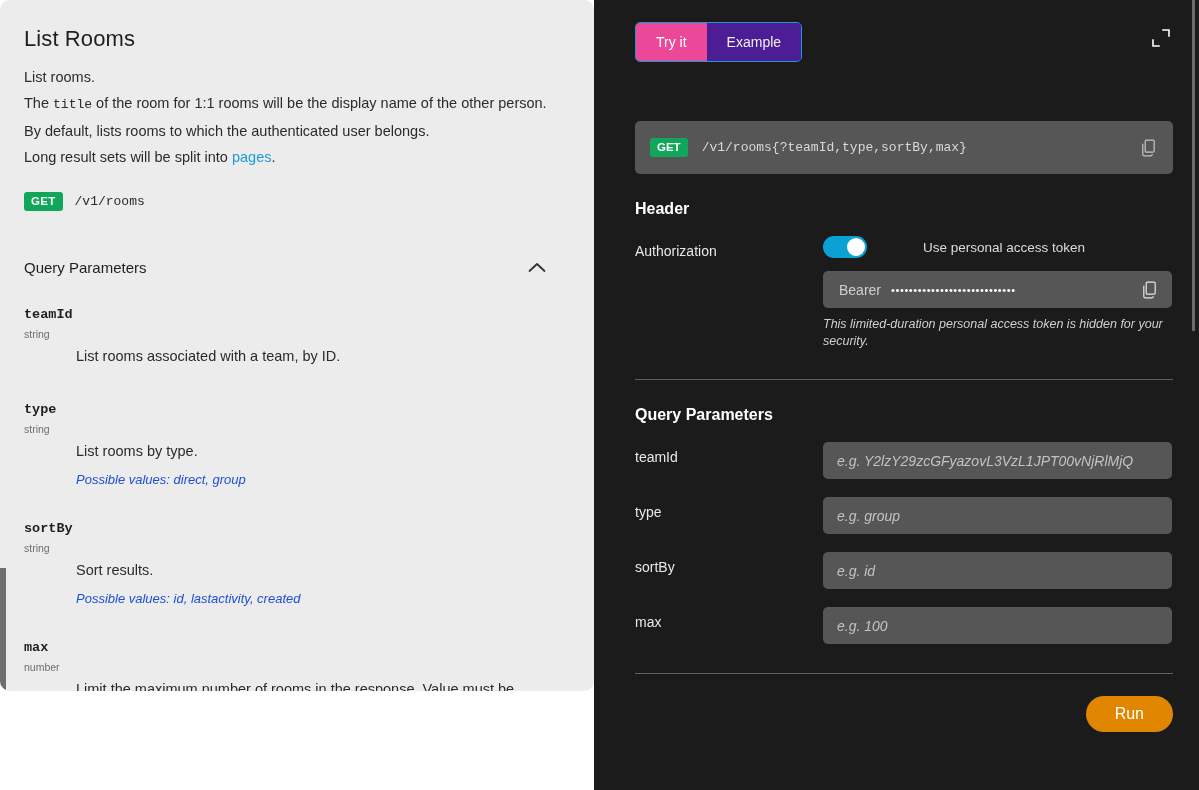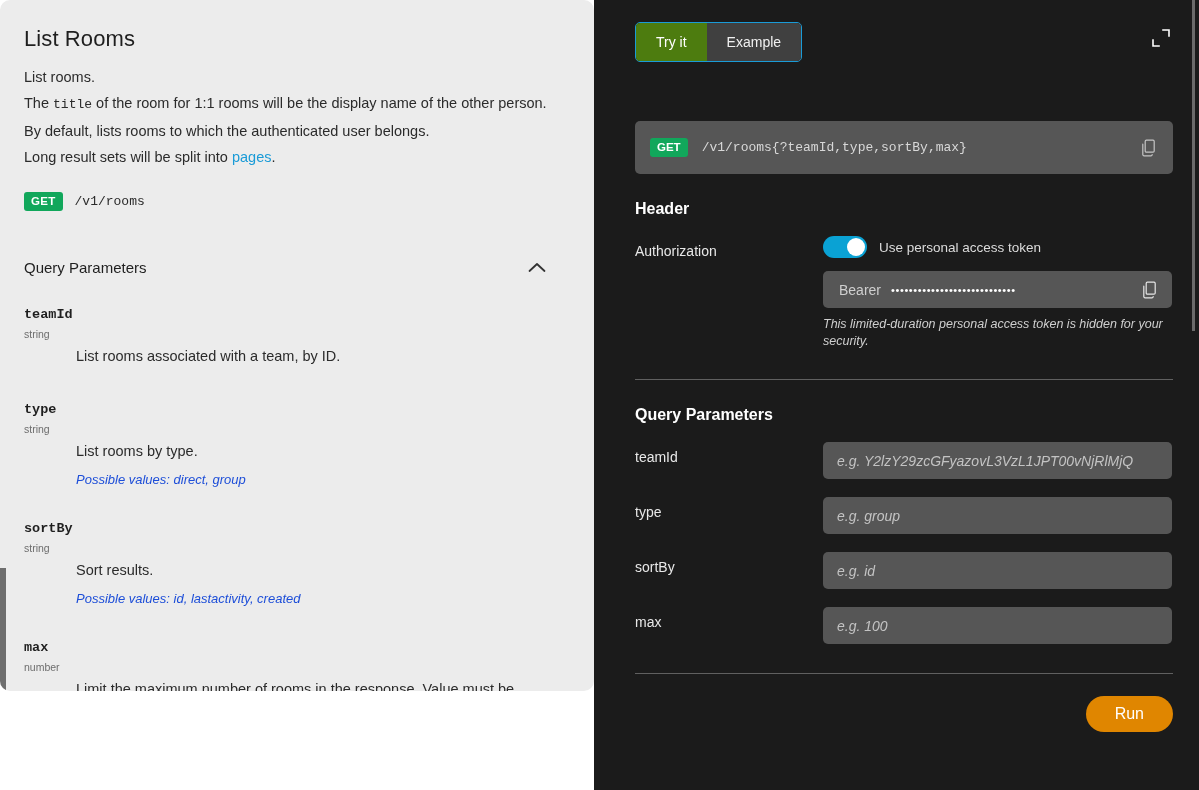--- a/index.html
+++ b/index.html
@@ -194,27 +194,27 @@
     display: inline-flex;
     border: 1px solid #1a9bd7;
     border-radius: 5px;
     overflow: hidden;
   }
   .tab {
     font-size: 14px;
     padding: 10px 20px;
     line-height: 18px;
     cursor: pointer;
-    background: #404040;
+    background: #4c1d95;
     color: #f0f0f0;
     border: none;
     font-family: "Liberation Sans", sans-serif;
   }
   .tab.active {
-    background: #4d7c0f;
+    background: #ec4899;
     color: #ffffff;
   }
   .expand-btn {
     position: absolute;
     right: 26px;
     top: 26px;
     width: 24px;
     height: 24px;
     cursor: pointer;
   }
@@ -279,20 +279,21 @@
     line-height: 20px;
     padding-top: 5px;
   }
   .field-ctl {
     flex: 1;
   }
 
   .toggle-line {
     display: flex;
     align-items: center;
+    gap: 44px;
   }
   .toggle {
     width: 44px;
     height: 22px;
     border-radius: 11px;
     background: #0aa2d4;
     position: relative;
     cursor: pointer;
     flex: 0 0 44px;
   }

